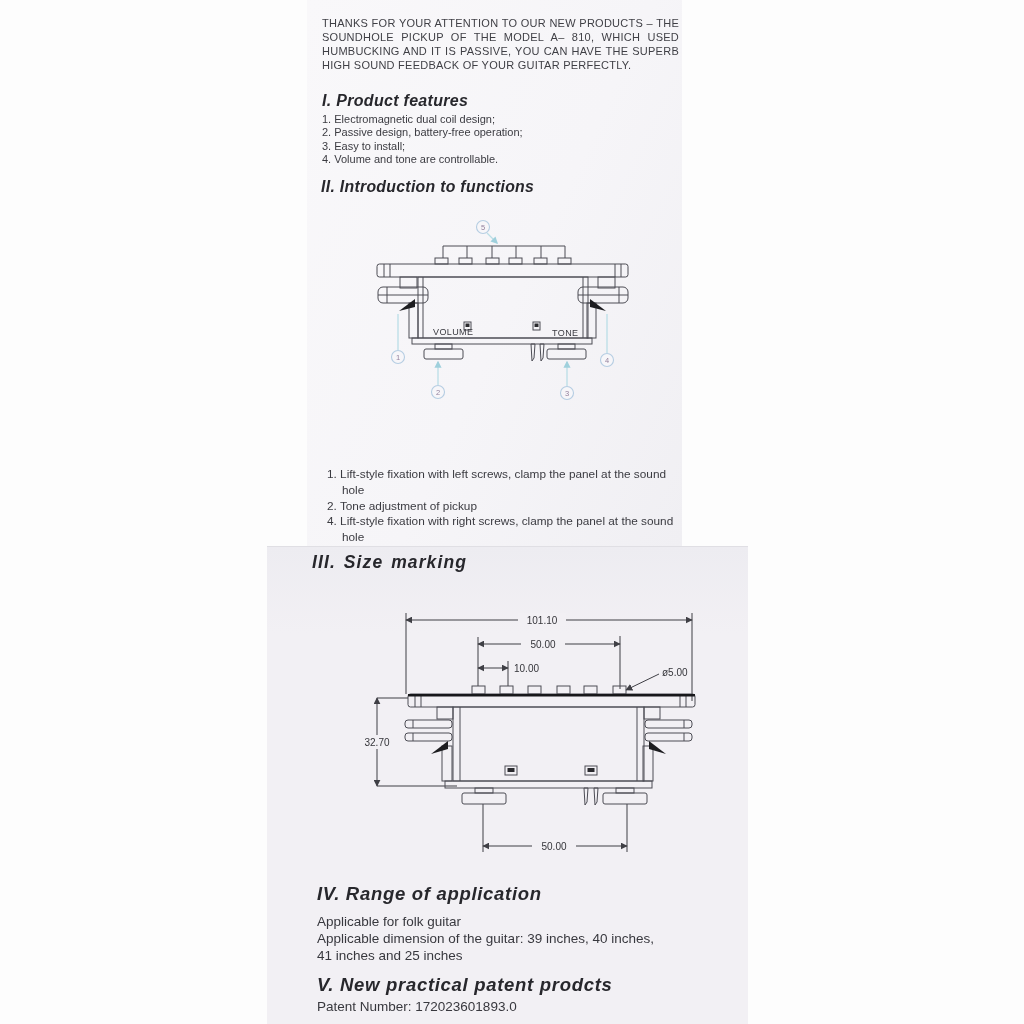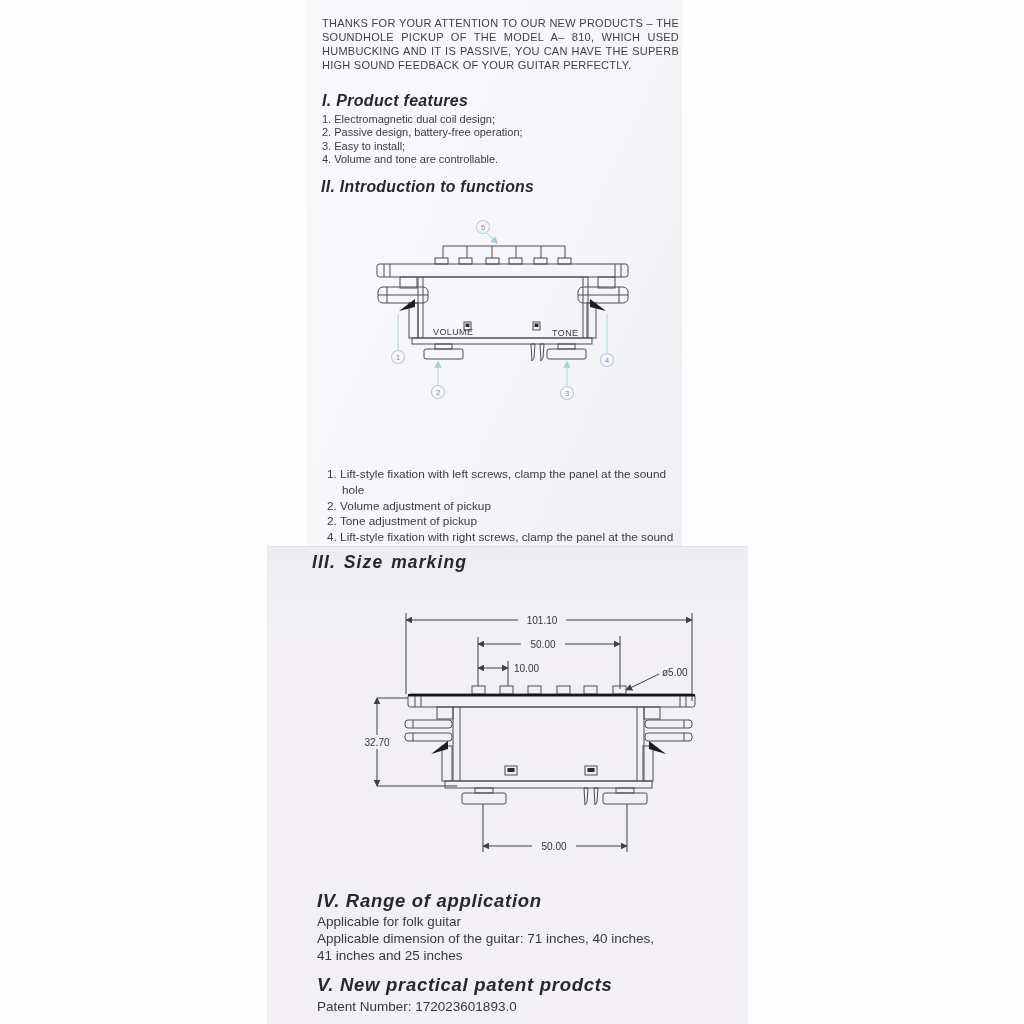--- a/index.html
+++ b/index.html
@@ -25,21 +25,21 @@
     font-size:11px;line-height:14px;letter-spacing:.25px;
     text-align:justify;color:#3f3f45;
   }
   .h1{font-weight:bold;color:#27272c;font-style:italic;}
   .h-feat{left:15px;top:92px;font-size:16px;letter-spacing:.3px;}
   .feat-list{left:15px;top:113px;font-size:11px;line-height:13.4px;color:#3b3b41;}
   .h-func{left:14px;top:178px;font-size:15.8px;letter-spacing:.3px;}
   .func-list{left:20px;top:420px;width:348px;font-size:11.8px;line-height:15.8px;color:#3b3b41;margin-top:47px;}
   .func-item{padding-left:15px;text-indent:-15px;}
   .h-size{left:45px;top:5px;font-size:17.5px;letter-spacing:1.1px;word-spacing:2px;}
-  .h-range{left:50px;top:343px;font-size:18.5px;letter-spacing:.7px;}
+  .h-range{left:50px;top:336px;font-size:18.5px;letter-spacing:.7px;}
   .range-lines{left:50px;top:366px;font-size:13.5px;line-height:17.2px;color:#38383e;}
   .h-patent{left:50px;top:427px;font-size:18.5px;letter-spacing:.7px;}
   .patent-line{left:50px;top:452px;font-size:13.5px;color:#38383e;}
   svg{position:absolute;display:block;}
   svg text{font-family:"Liberation Sans", sans-serif;}
   .dwg{stroke:#4c4c54;stroke-width:1;fill:none;}
   .dwg-thick{stroke:#17171a;stroke-width:2.6;fill:none;}
   .dim{stroke:#3f3f45;stroke-width:1;fill:none;}
   .dimtxt{font-size:10px;fill:#35353a;}
   .lbl{font-size:9px;fill:#3a3a40;letter-spacing:.4px;}
@@ -145,21 +145,20 @@
     </g>
     <g>
       <line class="callout-line" x1="300" y1="138" x2="300" y2="99"></line>
       <circle class="callout-circle" cx="300" cy="145" r="6.5"></circle>
       <text class="callout-num" x="300" y="147.8" text-anchor="middle">4</text>
     </g>
   </svg>
 
   <div class="abs func-list">
     <div class="func-item">1. Lift-style fixation with left screws, clamp the panel at the sound hole</div>
-    <div class="func-item">2. Volume adjustment of pickup</div>
     <div class="func-item">2. Tone adjustment of pickup</div>
     <div class="func-item">4. Lift-style fixation with right screws, clamp the panel at the sound hole</div>
     <div class="func-item">5. Cylinder pickup point</div>
   </div>
 </div>
 
 <div class="sheet sheet-bottom">
 
   <div class="abs h1 h-size">III. Size marking</div>
 
@@ -244,19 +243,19 @@
       <polygon class="wedge" points="164,148 181,135 181,143"></polygon>
       <polygon class="wedge" points="399,148 382,135 382,143"></polygon>
 
       <path class="dwg-thick" d="M141,89.3 H428"></path>
     </g>
   </svg>
 
   <div class="abs h1 h-range">IV. Range of application</div>
   <div class="abs range-lines">
     <div>Applicable for folk guitar</div>
-    <div>Applicable dimension of the guitar: 71 inches, 40 inches,</div>
+    <div>Applicable dimension of the guitar: 39 inches, 40 inches,</div>
     <div>41 inches and 25 inches</div>
   </div>
 
   <div class="abs h1 h-patent">V. New practical patent prodcts</div>
   <div class="abs patent-line">Patent Number: 172023601893.0</div>
 </div>
 
 </body></html>

